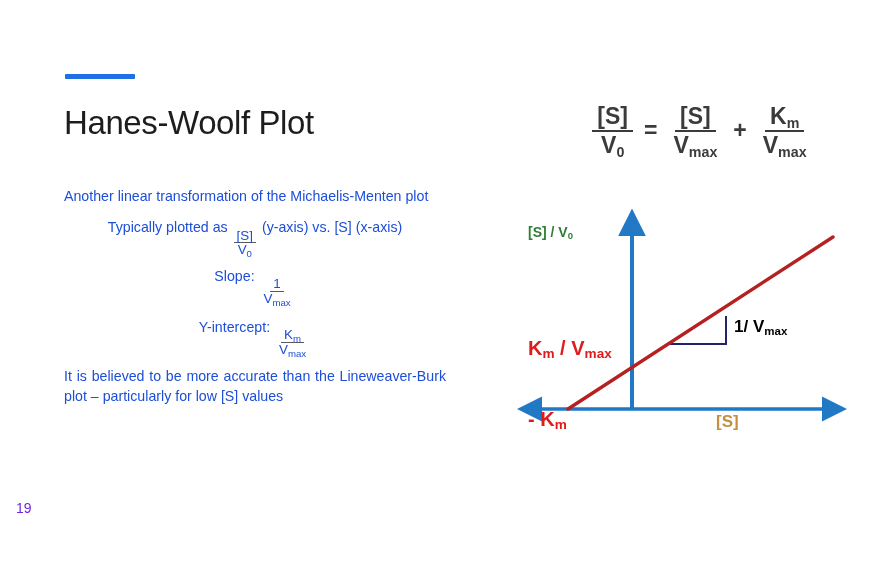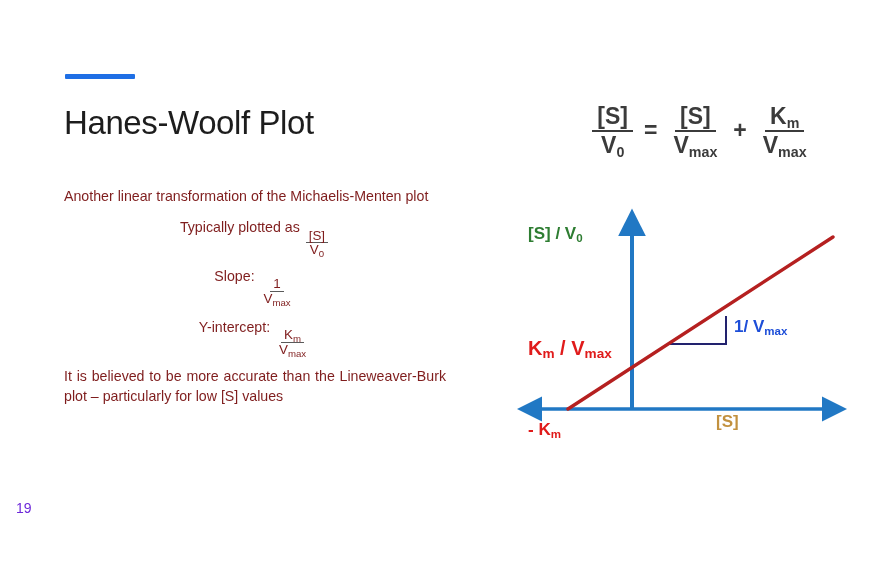--- a/index.html
+++ b/index.html
@@ -39,21 +39,21 @@
     color: #1d1d1d;
     line-height: 1.15;
     white-space: nowrap;
   }
 
   .body-col {
     position: absolute;
     left: 64px;
     top: 186px;
     width: 382px;
-    color: #7f1d1d;
+    color: #1d4ed8;
     font-size: 14.2px;
     line-height: 1.42;
   }
   .para {
     margin: 0 0 11px 0;
     text-align: justify;
     text-justify: inter-word;
   }
   .para.nojust { text-align: center; }
   .para.tight { margin-bottom: 9px; }
@@ -136,36 +136,36 @@
     white-space: nowrap;
   }
   .glabel sub {
     font-size: 0.68em;
     vertical-align: -0.22em;
     line-height: 0;
   }
   #label-yaxis {
     left: 28px; top: 26px;
     color: #2e7d32;
-    font-size: 17px;
+    font-size: 14px;
   }
   #label-yint {
     left: 28px; top: 139px;
     color: #e01b1b;
     font-size: 20px;
   }
   #label-slope {
     left: 234px; top: 119px;
-    color: #1d4ed8;
+    color: #000000;
     font-size: 17px;
   }
   #label-xint {
-    left: 28px; top: 222px;
+    left: 28px; top: 210px;
     color: #e01b1b;
-    font-size: 17px;
+    font-size: 20px;
   }
   #label-xaxis {
     left: 216px; top: 214px;
     color: #c2913f;
     font-size: 17px;
   }
 </style>
 </head>
 <body>
 
@@ -178,20 +178,21 @@
   <div class="body-col">
 
     <p class="para">Another linear transformation of the Michaelis-Menten plot</p>
 
     <p class="para nojust tight">
       <span>Typically plotted as</span>
       <span class="frac">
         <span class="num">[S]</span>
         <span class="den"><span>V</span><sub class="sb">0</sub></span>
       </span>
+      <span>(y-axis) vs. [S] (x-axis)</span>
     </p>
 
     <p class="para nojust" style="">
       <span>Slope:</span>
       <span class="frac">
         <span class="num">1</span>
         <span class="den"><span>V</span><sub class="sb">max</sub></span>
       </span>
     </p>
 

